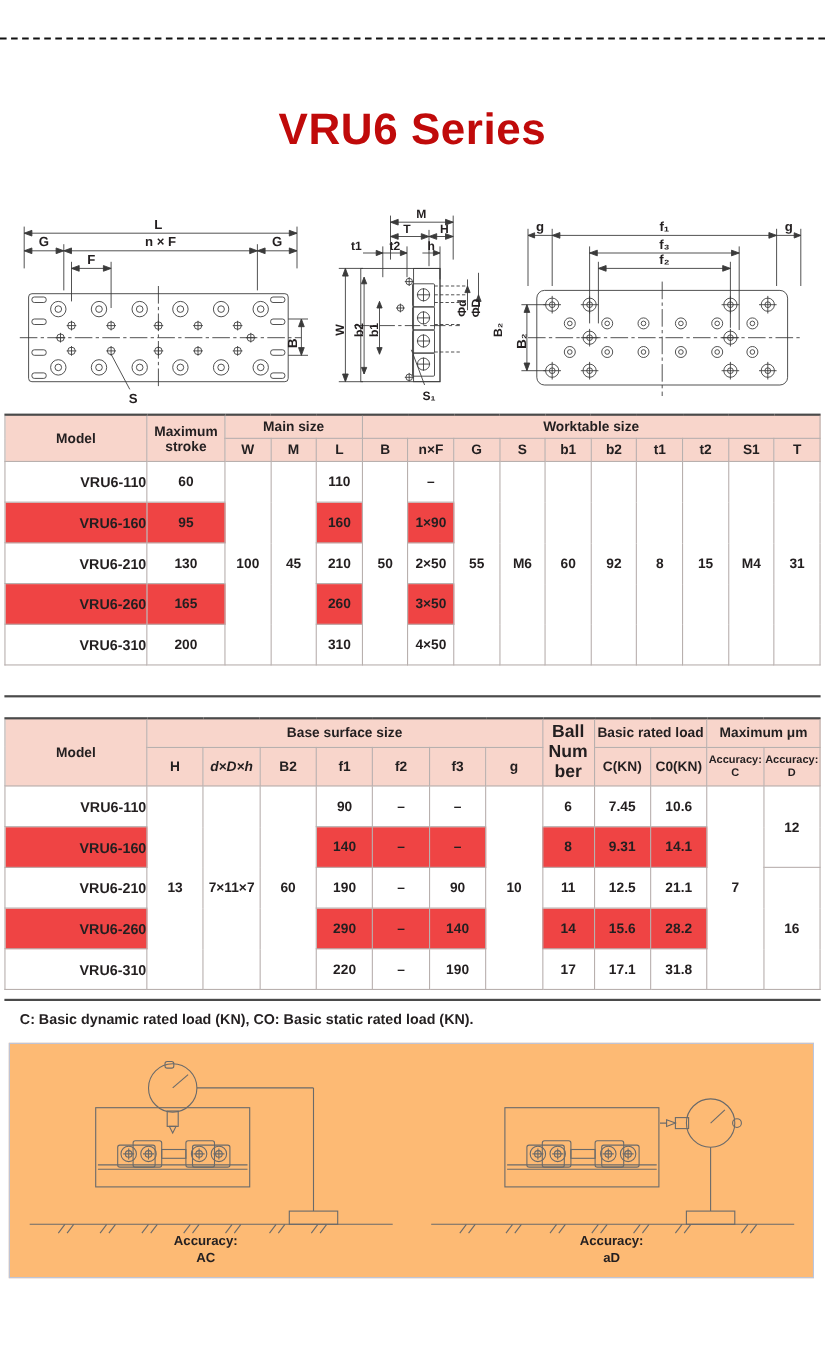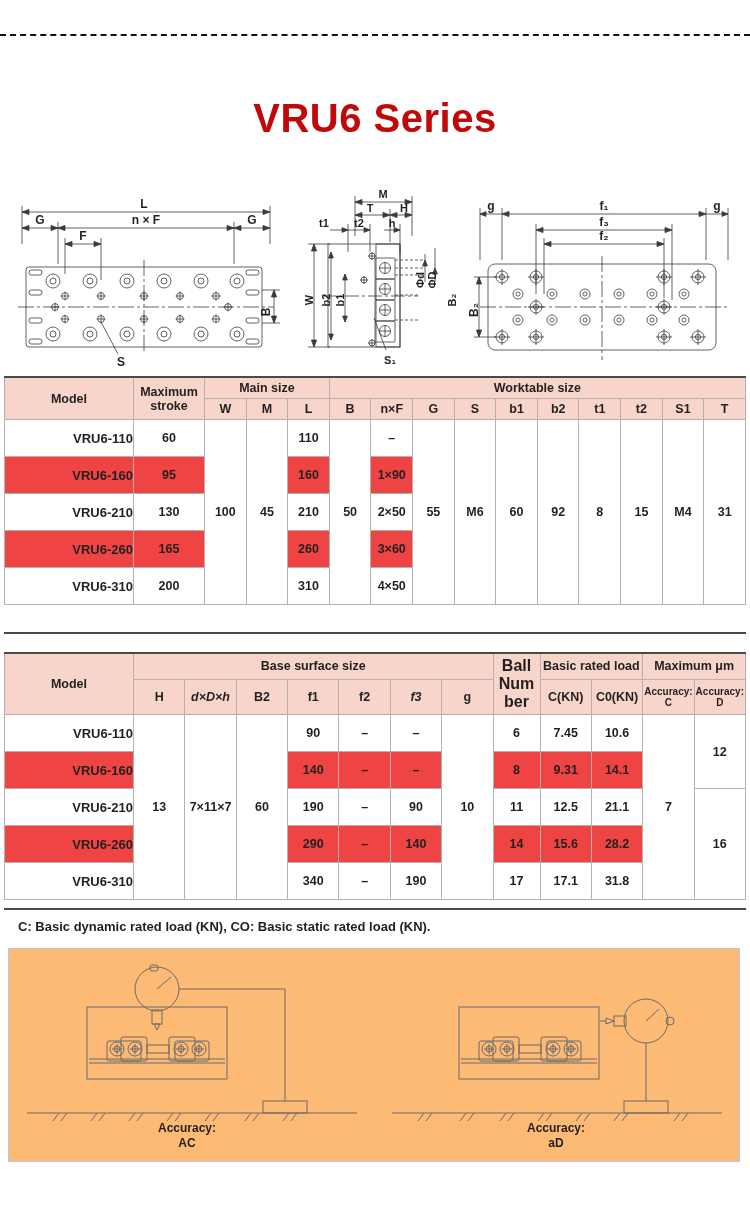--- a/index.html
+++ b/index.html
@@ -514,21 +514,21 @@
     <tr>
       <td class="model">VRU6-210</td>
       <td>130</td>
       <td>210</td>
       <td>2×50</td>
     </tr>
     <tr class="alt">
       <td class="model">VRU6-260</td>
       <td>165</td>
       <td>260</td>
-      <td>3×60</td>
+      <td>3×50</td>
     </tr>
     <tr>
       <td class="model">VRU6-310</td>
       <td>200</td>
       <td>310</td>
       <td>4×50</td>
     </tr>
   </tbody>
 </table>
 <div class="botline" style="top:632px;"></div>
@@ -541,21 +541,21 @@
       <th rowspan="2" style="width:44px;font-size:16px;">Ball Num ber</th>
       <th colspan="2">Basic rated load</th>
       <th colspan="2">Maximum μm</th>
     </tr>
     <tr>
       <th style="width:38px;">H</th>
       <th style="width:88px;font-style:italic;">d×D×h</th>
       <th style="width:44px;">B2</th>
       <th style="width:42px;">f1</th>
       <th style="width:42px;">f2</th>
-      <th style="width:42px;font-style:italic;">f3</th>
+      <th style="width:42px;">f3</th>
       <th style="width:42px;">g</th>
       <th style="width:58px;">C(KN)</th>
       <th style="width:62px;">C0(KN)</th>
       <th style="width:68px;font-size:10px;">Accuracy: C</th>
       <th style="font-size:10px;">Accuracy: D</th>
     </tr>
   </thead>
   <tbody>
     <tr>
       <td class="model">VRU6-110</td>
@@ -595,21 +595,21 @@
       <td class="model">VRU6-260</td>
       <td>290</td>
       <td>–</td>
       <td>140</td>
       <td>14</td>
       <td>15.6</td>
       <td>28.2</td>
     </tr>
     <tr>
       <td class="model">VRU6-310</td>
-      <td>340</td>
+      <td>220</td>
       <td>–</td>
       <td>190</td>
       <td>17</td>
       <td>17.1</td>
       <td>31.8</td>
     </tr>
   </tbody>
 </table>
 <div class="botline" style="top:908px;"></div>
 

